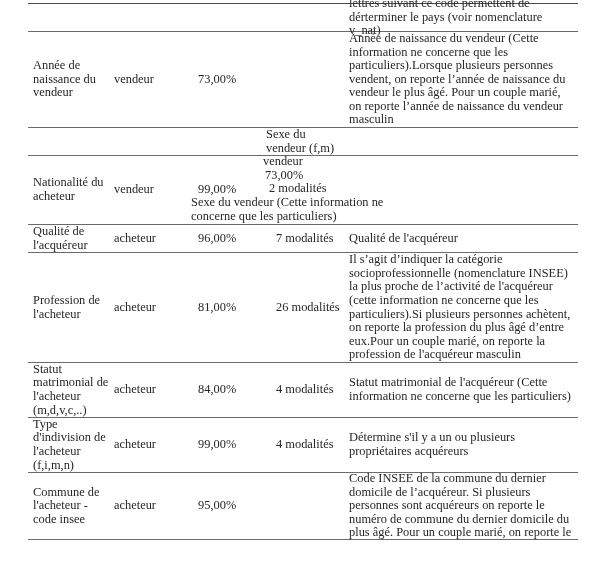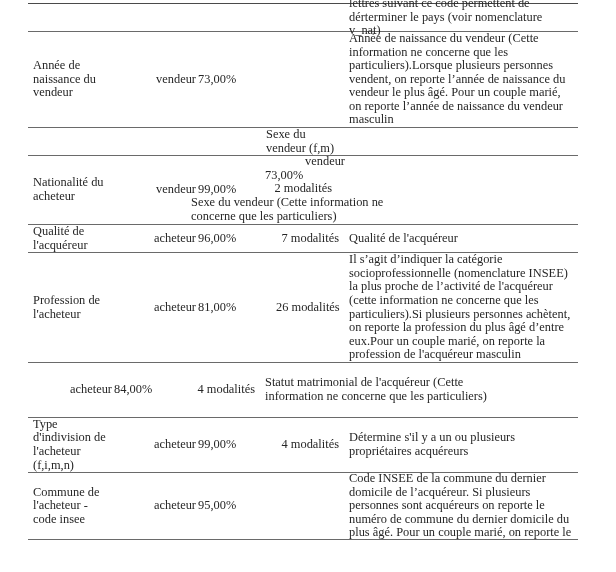--- a/index.html
+++ b/index.html
@@ -27,23 +27,23 @@
       display: flex;
       align-items: center;
       border-bottom: 1.5px solid #6a6a6a;
       box-sizing: border-box;
     }
     .cell {
       box-sizing: border-box;
       line-height: 13.6px;
     }
     .c1 { width: 84px; padding-left: 5px; }
-    .c2 { width: 84px; padding-left: 2px; text-align: right; }
+    .c2 { width: 84px; padding-left: 2px; }
     .c3 { width: 80px; padding-left: 2px; }
-    .c4 { width: 68px; text-align: right; padding-right: 5px; white-space: nowrap; }
+    .c4 { width: 68px; text-align: left; padding-right: 5px; white-space: nowrap; }
     .c5 { width: 234px; padding-left: 5px; padding-right: 4px; }
   </style>
 </head>
 <body>
 
 <div class="table">
 
   <div class="row" style="height:28px;">
     <div class="cell c1"></div>
     <div class="cell c2"></div>
@@ -85,20 +85,21 @@
 
   <div class="row" style="height:110px;">
     <div class="cell c1">Profession de l'acheteur</div>
     <div class="cell c2">acheteur</div>
     <div class="cell c3">81,00%</div>
     <div class="cell c4">26 modalités</div>
     <div class="cell c5">Il s’agit d’indiquer la catégorie socioprofessionnelle (nomenclature INSEE) la plus proche de l’activité de l'acquéreur (cette information ne concerne que les particuliers).Si plusieurs personnes achètent, on reporte la profession du plus âgé d’entre eux.Pour un couple marié, on reporte la profession de l'acquéreur masculin</div>
   </div>
 
   <div class="row" style="height:55px;">
+    <div class="cell c1">Statut matrimonial de l'acheteur (m,d,v,c,..)</div>
     <div class="cell c2">acheteur</div>
     <div class="cell c3">84,00%</div>
     <div class="cell c4">4 modalités</div>
     <div class="cell c5">Statut matrimonial de l'acquéreur (Cette information ne concerne que les particuliers)</div>
   </div>
 
   <div class="row" style="height:55px;">
     <div class="cell c1">Type d'indivision de l'acheteur (f,i,m,n)</div>
     <div class="cell c2">acheteur</div>
     <div class="cell c3">99,00%</div>

